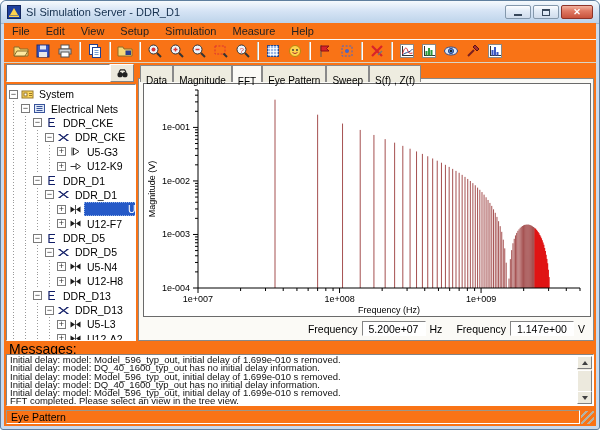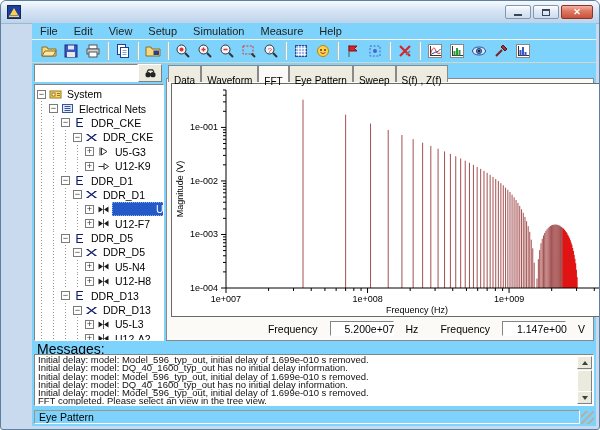--- a/index.html
+++ b/index.html
@@ -8,21 +8,21 @@
   .titlebar{position:absolute;top:0;left:0;right:0;height:22px;background:linear-gradient(#f6fafd,#d6e4f5 45%,#bdd3ea);border-bottom:1px solid #9fb6cd;border-radius:5px 5px 0 0;}
   .appicon{position:absolute;left:6px;top:4px;width:14px;height:14px;}
   .title-text{position:absolute;left:25px;top:0;line-height:22px;font-size:11px;color:#15304e;}
   .winbtns{position:absolute;right:6px;top:4px;display:flex;gap:2px;}
   .wbtn{width:26px;height:14px;border:1px solid #8498ac;border-radius:2px;background:linear-gradient(#fdfeff,#e3ecf7 40%,#cfdcec);display:flex;align-items:center;justify-content:center;box-sizing:border-box;}
   .wbtn.close{width:32px;border-color:#8e3328;background:linear-gradient(#f2b3a0,#e07a64 40%,#c8523c);}
   .glyph-min{width:8px;height:2px;background:#37475a;margin-top:6px;}
   .glyph-max{width:8px;height:7px;border:1px solid #37475a;border-top-width:2px;box-sizing:border-box;}
   .glyph-close{color:#fff;font-size:9px;font-weight:bold;line-height:1;}
   
-  .client{position:absolute;left:3px;right:3px;top:22px;bottom:3px;background:#7dd3fc;margin-left:28px;}
+  .client{position:absolute;left:3px;right:3px;top:22px;bottom:3px;background:#f97316;}
   .menubar{position:absolute;top:0;left:0;right:0;height:16px;font-size:11px;color:#222;}
   .menu-item{display:inline-block;padding:1px 8px;height:14px;line-height:14px;}
   .toolbar{position:absolute;top:16px;left:0;right:0;height:24px;border-top:1px solid #fbfaf3;border-bottom:1px solid #d8d5c6;display:flex;align-items:center;padding-left:6px;box-sizing:border-box;}
   .tool{width:20px;height:20px;display:flex;align-items:center;justify-content:center;border:1px solid transparent;}
   .tool svg{width:16px;height:16px;}
   .tsep{width:1px;height:18px;background:#c5c2b2;border-right:1px solid #fff;margin:0 3px;}
   
   .main{position:absolute;top:40px;left:0;right:0;bottom:85px;}
   .leftpanel{position:absolute;left:2px;top:0;width:130px;bottom:0;}
   .searchrow{position:absolute;top:1px;left:0;right:0;height:18px;display:flex;}
@@ -39,22 +39,22 @@
   .tlabel.sel{background:#2559c7;color:#fff;border:1px dotted #8fb0e8;padding-left:43px;}
   
   .rightpanel{position:absolute;left:134px;right:2px;top:0;bottom:0;}
   .tabs{position:absolute;top:0;left:0;right:0;height:16px;padding-left:2px;z-index:2;}
   .tab{display:inline-block;height:14px;margin-top:2px;line-height:14px;padding:8px 5px;font-size:10px;border:1px solid #898989;border-bottom:none;background:#eeece0;vertical-align:bottom;box-sizing:border-box;}
   .tab.active{height:17px;margin-top:0;line-height:16px;background:#fbfaf6;position:relative;z-index:3;}
   .page{position:absolute;top:15px;left:0;right:0;bottom:0;border:1px solid #898989;background:#fbfaf6;z-index:1;}
   .chartpanel{position:absolute;left:4px;top:4px;width:448px;height:234px;background:#fff;border:1px solid #6a6a6a;box-sizing:border-box;}
   .chart-svg{display:block;}
   .chart-svg text{font-family:"Liberation Sans",sans-serif;}
-  .readout{position:absolute;right:8px;bottom:4px;display:flex;align-items:center;gap:12px;font-size:10.5px;color:#000;}
-  .rbox{display:inline-block;width:64px;height:15px;line-height:14px;background:#fff;border:1px solid;border-color:#848484 #fff #fff #848484;padding:0 14px;box-sizing:border-box;}
+  .readout{position:absolute;right:8px;bottom:4px;display:flex;align-items:center;gap:4px;font-size:10.5px;color:#000;}
+  .rbox{display:inline-block;width:64px;height:15px;line-height:14px;background:#fff;border:1px solid;border-color:#848484 #fff #fff #848484;padding:0 6px;box-sizing:border-box;}
   .runit{margin-right:10px;}
   
   .messages{position:absolute;left:0;right:0;bottom:18px;height:67px;}
   .msglabel{position:absolute;top:0;left:5px;font-size:14px;color:#000;}
   .msgbox{position:absolute;top:13px;left:2px;right:2px;bottom:2px;background:#fff;border:1px solid;border-color:#848484 #fff #fff #848484;overflow:hidden;box-sizing:border-box;}
   .msglines{position:absolute;top:1px;left:3px;right:18px;font-size:9.5px;line-height:8.3px;color:#111;}
   .msgscroll{position:absolute;top:1px;right:1px;bottom:1px;width:15px;background:#efece3;}
   .sarrow{position:absolute;left:0;width:15px;height:13px;border:1px solid;border-color:#fff #808080 #808080 #fff;background:#ece9dd;display:flex;align-items:center;justify-content:center;box-sizing:border-box;}
   .sarrow.up{top:0;} .sarrow.down{bottom:0;}
   .tri-up{width:0;height:0;border-left:3px solid transparent;border-right:3px solid transparent;border-bottom:4px solid #404040;}
@@ -72,20 +72,21 @@
 <div class="win">
   <div class="titlebar">
     <span class="appicon">
       <svg viewBox="0 0 14 14">
           <rect x="0.5" y="0.5" width="13" height="13" fill="#1d3f9e" stroke="#122althou"></rect>
           <rect x="0.5" y="0.5" width="13" height="13" fill="#1d3f9e" stroke="#12265e"></rect>
           <path d="M3 10L7 3l4 7z" fill="#ffd24d"></path>
           <rect x="2" y="10.5" width="10" height="1.5" fill="#ffd24d"></rect>
         </svg>
     </span>
+    <span class="title-text">SI Simulation Server - DDR_D1</span>
     <span class="winbtns">
       <span class="wbtn">
           <span class="glyph-min"></span>
         </span>
       <span class="wbtn">
           <span class="glyph-max"></span>
         </span>
       <span class="wbtn close">
           <span class="glyph-close">✕</span>
         </span>
@@ -412,21 +413,21 @@
               <span class="ticon"><svg viewBox="0 0 13 13">
                   <path d="M1.5 3.5L6 6.5 1.5 9.5zM11.5 3.5L7 6.5l4.5 3z" fill="#1a1a1a"></path>
                   <path d="M6.5 2v9" stroke="#1a1a1a" stroke-width="0.8"></path>
                 </svg></span>
               <span class="tlabel">U12-A2</span>
             </div>
           </div>
       </div>
 
       <div class="rightpanel">
-        <div class="tabs"><span class="tab">Data</span><span class="tab">Waveform</span><span class="tab active">FFT</span><span class="tab">Eye Pattern</span><span class="tab">Sweep</span><span class="tab">S(f) , Z(f)</span></div>
+        <div class="tabs"><span class="tab">Data</span><span class="tab">Magnitude</span><span class="tab active">FFT</span><span class="tab">Eye Pattern</span><span class="tab">Sweep</span><span class="tab">S(f) , Z(f)</span></div>
         <div class="page">
           <div class="chartpanel">
             <svg class="chart-svg" width="446" height="232" viewBox="0 0 446 232">
                 <line x1="131.00492877205397" y1="15.659527036127923" x2="131.00492877205397" y2="204" stroke="#9b3d3d" stroke-width="1" opacity="0.9"></line>
                 <line x1="173.61135202199694" y1="30.672525684731074" x2="173.61135202199694" y2="204" stroke="#9b3d3d" stroke-width="1" opacity="0.9"></line>
                 <line x1="198.5345119130676" y1="39.567026298232115" x2="198.5345119130676" y2="204" stroke="#9b3d3d" stroke-width="1" opacity="0.9"></line>
                 <line x1="216.2177752719399" y1="45.941701869064495" x2="216.2177752719399" y2="204" stroke="#9b3d3d" stroke-width="1" opacity="0.9"></line>
                 <line x1="229.93397993875865" y1="50.954859812134046" x2="229.93397993875865" y2="204" stroke="#9b3d3d" stroke-width="1" opacity="0.9"></line>
                 <line x1="241.14093516301057" y1="55.13550172034247" x2="241.14093516301057" y2="204" stroke="#9b3d3d" stroke-width="1" opacity="0.9"></line>
                 <line x1="250.6162807940509" y1="58.661395949736345" x2="250.6162807940509" y2="204" stroke="#9b3d3d" stroke-width="1" opacity="0.9"></line>

